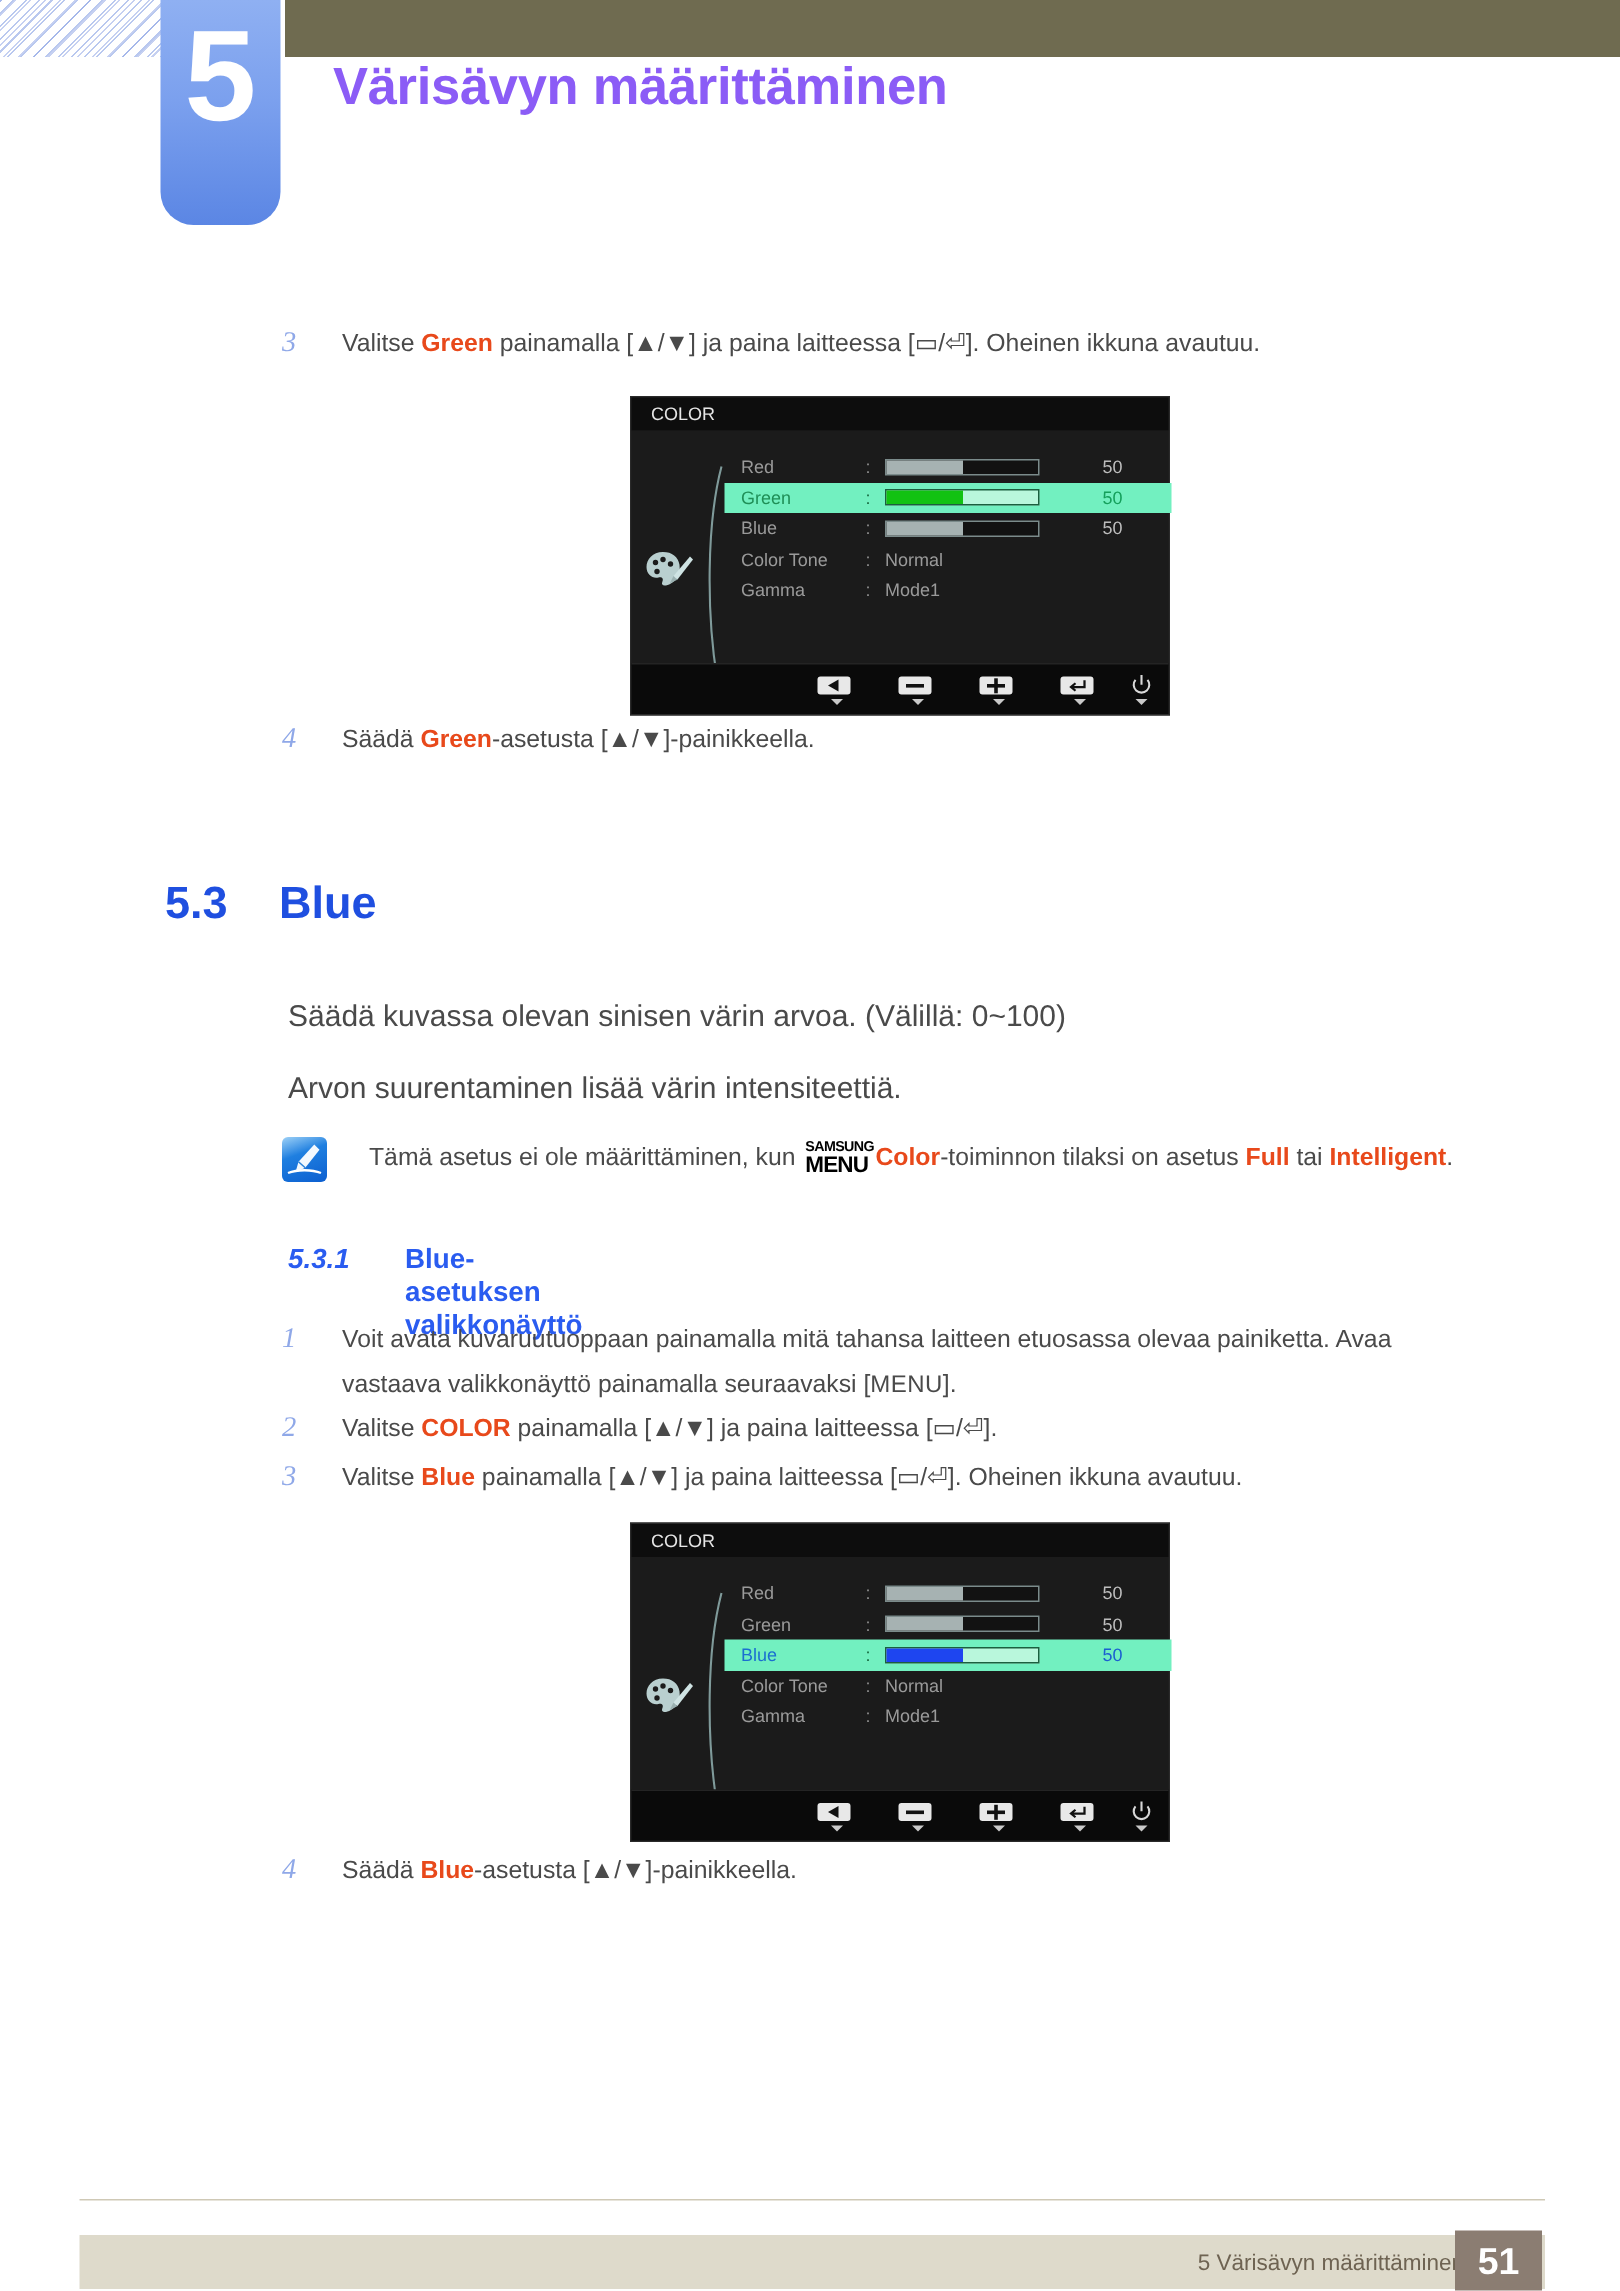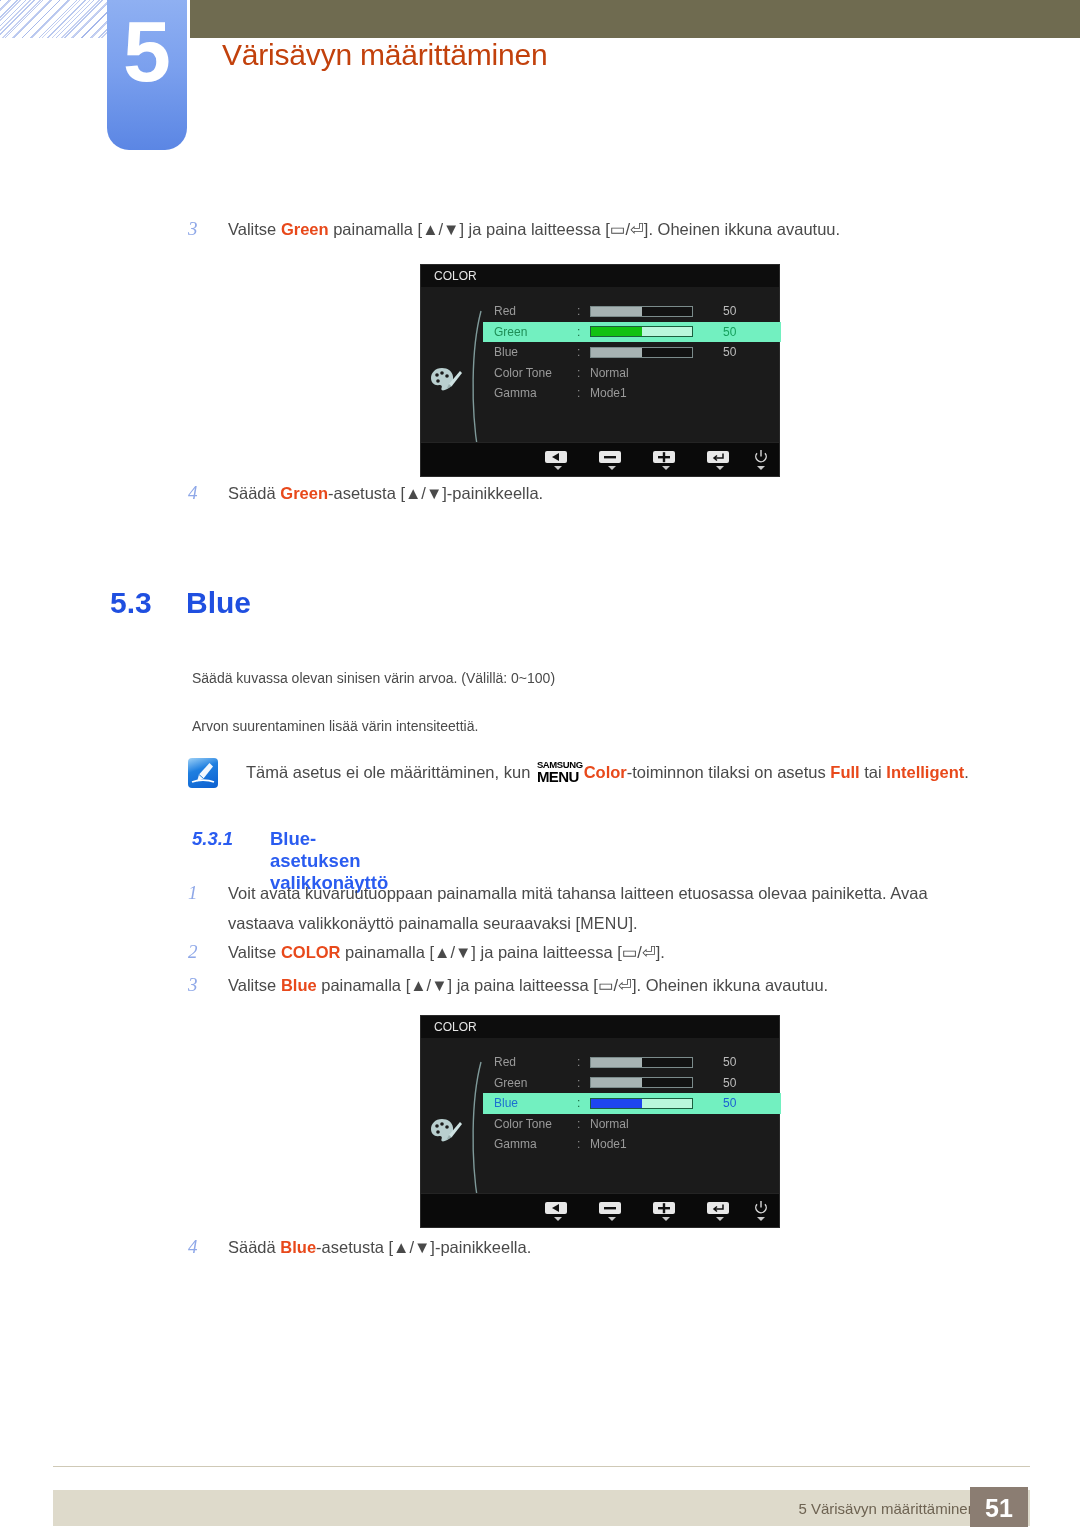--- a/index.html
+++ b/index.html
@@ -35,42 +35,42 @@
     border-bottom-right-radius:22px;
   }
   .chap-num{
     position:absolute; left:0; top:8px; width:80px;
     text-align:center; color:#ffffff;
     font-size:86px; font-weight:bold; line-height:1;
     font-family:"Liberation Sans", sans-serif;
   }
   .chap-title{
     position:absolute; left:222px; top:38px;
-    color:#c2410c; font-size:30px; font-weight:normal;
+    color:#8b5cf6; font-size:35px; font-weight:bold;
     letter-spacing:-0.2px;
   }
 
   
   .step{
     position:absolute;
     font-size:16.5px; color:#4a4a4a; line-height:30px;
   }
   .step .num{
     position:absolute; left:-40px; top:0;
     color:#8fa8e8; font-size:19px; font-style:italic;
     font-family:"Liberation Serif", serif;
   }
   .orange{ color:#e8491b; font-weight:bold; }
   .kbd{ font-family:"Liberation Sans", sans-serif; }
   .menukey{
     font-family:"Liberation Sans", sans-serif;
     font-size:16px; letter-spacing:.3px;
   }
 
-  .para{ position:absolute; font-size:14px; color:#4a4a4a; line-height:26px; }
+  .para{ position:absolute; font-size:20px; color:#4a4a4a; line-height:26px; }
 
   
   .h2{
     position:absolute; color:#1f4fe0; font-weight:bold;
     font-size:30px;
   }
   .h2 .n{ position:absolute; left:12px; top:0; }
   .h2 .t{ position:absolute; left:88px; top:0; }
   .h3{
     position:absolute; color:#2a5cf0; font-weight:bold; font-size:18.5px;
@@ -119,21 +119,21 @@
   .row.hl .row-colon{ color:#16693f; }
   .bar{
     position:relative; width:103px; height:11px;
     border:1px solid #7b8b8b; background:#121212;
   }
   .row.hl .bar{ border-color:#1b5f3f; background:#b9f7dc; }
   .bar-fill{ position:absolute; left:0; top:0; height:100%; background:#a6b2b2; }
   .row.hl .bar-fill{ background:#12c212; }
   .row.hl.blue-hl .bar-fill{ background:#1e45f0; }
   .row-val{
-    margin-left:30px; font-size:12px; color:#bdbdbd;text-align:center;
+    margin-left:42px; font-size:12px; color:#bdbdbd;text-align:center;
   }
   .row.hl .row-val{ color:#15a05c; }
   .row.hl.blue-hl .row-val{ color:#1b5fd0; }
   .row-text{ font-size:12px; color:#9a9a9a; }
   .osd-foot{
     position:absolute; left:0; bottom:0; width:100%; height:34px;
     background:#0a0a0a; border-top:1px solid #242424;
   }
   .foot-ico{ position:absolute; top:7px; }
   .foot-caret{

